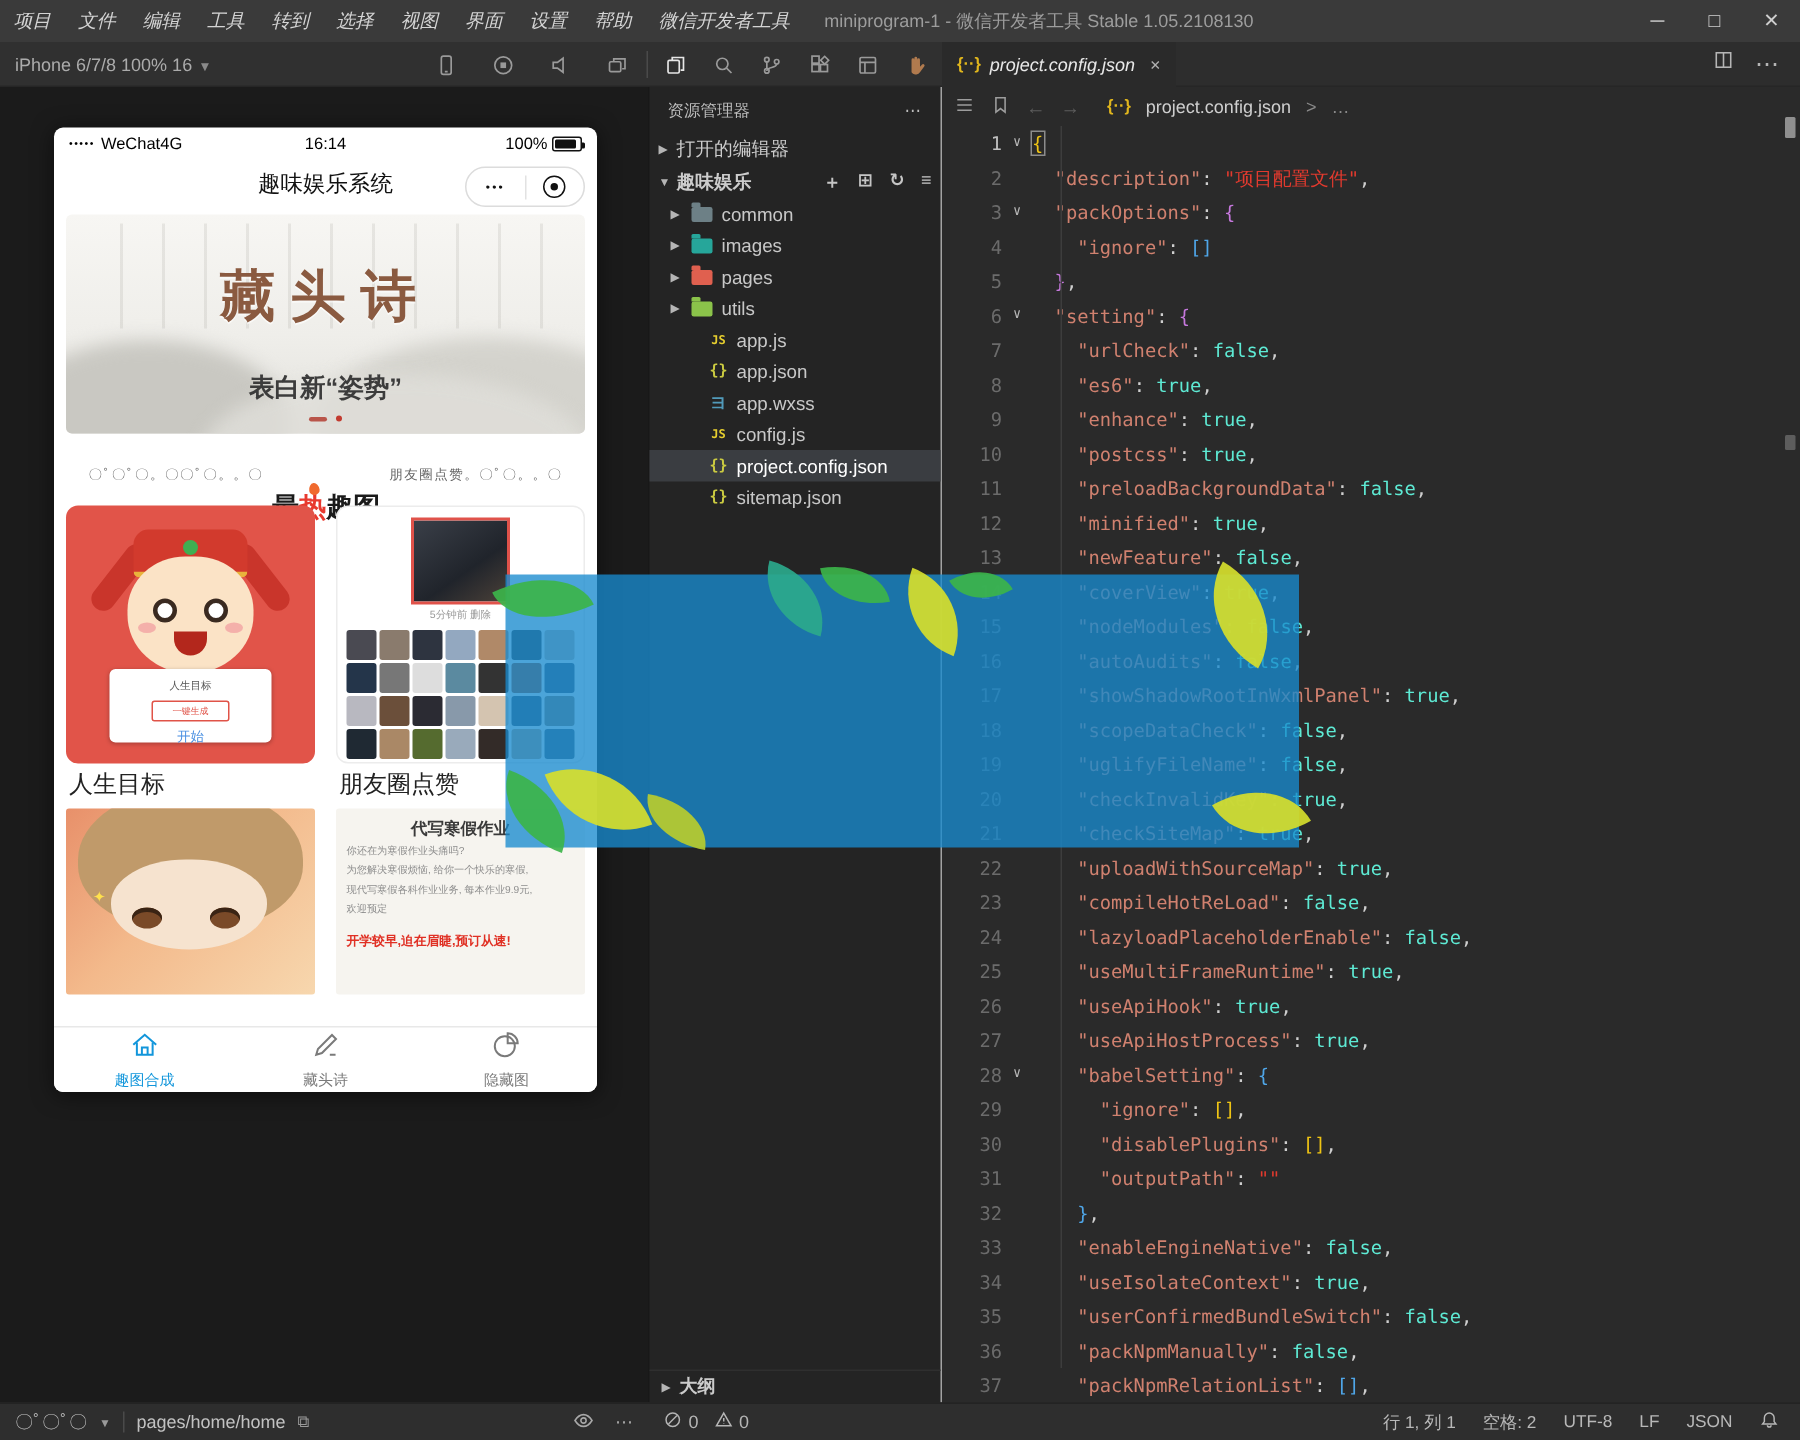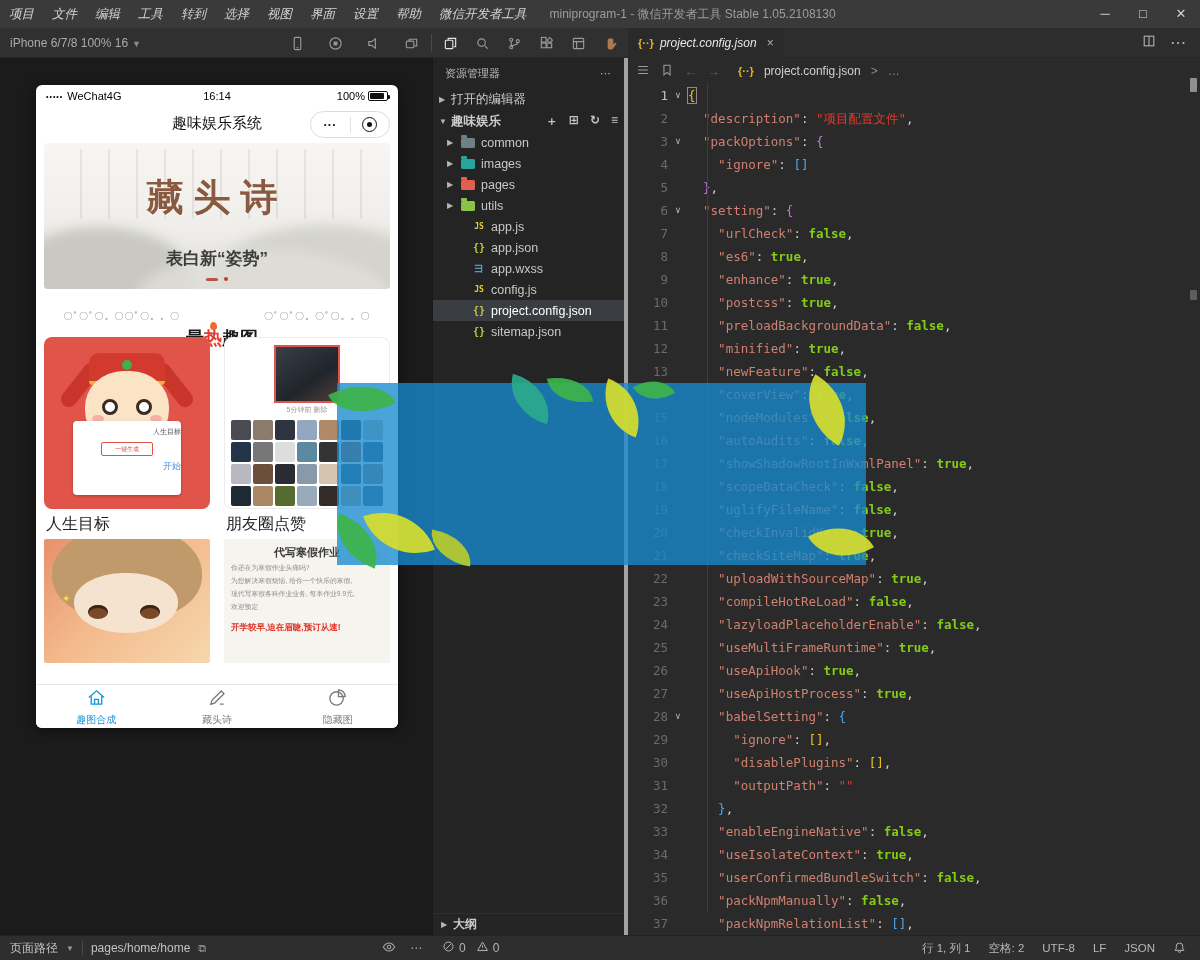--- a/index.html
+++ b/index.html
@@ -32,21 +32,21 @@
   #tab-active .braces{color:#e0b61d;font-size:11px;font-weight:bold;}
   #tab-active .tname{color:#e8e8e8;font-size:12px;font-style:italic;white-space:nowrap;}
   #tab-active .tclose{color:#b0b0b0;font-size:12px;margin-left:4px;}
   #tab-actions{margin-left:auto;display:flex;align-items:center;gap:14px;padding-right:14px;color:#b5b5b5;}
   #tab-actions svg{width:14px;height:14px;stroke:currentColor;fill:none;stroke-width:1.2;}
 
   
   #main{position:absolute;left:0;top:58px;width:1200px;height:877px;}
   #sim-panel{position:absolute;left:0;top:0;width:432px;height:100%;background:#1b1b1b;}
   #explorer{position:absolute;left:432px;top:0;width:196px;height:100%;background:#242424;
-    border-left:1px solid #181818;border-right:4px solid #a3a3a3;color:#c5c5c5;}
+    border-left:1px solid #181818;border-right:1px solid #a3a3a3;color:#c5c5c5;}
   #editor{position:absolute;left:628px;top:0;width:572px;height:100%;background:#2a2a2a;}
 
   
   #phone{position:absolute;left:36px;top:27px;width:362px;height:643px;background:#ffffff;
     border-radius:6px;overflow:hidden;box-shadow:0 2px 14px rgba(0,0,0,.55);color:#111;}
   .p-status{position:relative;height:22px;display:flex;align-items:center;padding:0 10px;font-size:11px;color:#000;}
   .p-status .dots{letter-spacing:1px;font-size:7px;margin-right:4px;}
   .p-status .ptime{position:absolute;left:0;right:0;text-align:center;}
   .p-status .pbat{margin-left:auto;display:flex;align-items:center;gap:3px;z-index:1;}
   .bat{position:relative;width:20px;height:10px;border:1px solid #111;border-radius:2px;}
@@ -100,22 +100,22 @@
     border-radius:46% 46% 50% 50%;}
   .c1 .hat{position:absolute;left:50%;top:16px;width:76px;height:32px;margin-left:-38px;background:#d23a2d;
     border-radius:10px 10px 4px 4px;border-bottom:4px solid #e9b33c;}
   .c1 .hat i{position:absolute;left:50%;top:7px;width:10px;height:10px;margin-left:-5px;background:#3faf52;border-radius:50%;}
   .c1 .eye{position:absolute;top:62px;width:16px;height:16px;border:3px solid #3a2a20;border-radius:50%;background:#fff;}
   .c1 .eL{left:58px;}.c1 .eR{right:58px;}
   .c1 .blush{position:absolute;top:78px;width:12px;height:7px;background:#f2a2a2;border-radius:50%;opacity:.8;}
   .c1 .bL{left:48px;}.c1 .bR{right:48px;}
   .c1 .mouth{position:absolute;left:50%;top:84px;width:22px;height:16px;margin-left:-11px;background:#b3271c;
     border-radius:0 0 20px 20px;}
-  .c1 .dlg{position:absolute;left:50%;bottom:14px;width:108px;height:74px;margin-left:-54px;background:#fff;
-    border-radius:4px;box-shadow:0 1px 3px rgba(0,0,0,.25);text-align:right;padding-top:6px;}
+  .c1 .dlg{position:absolute;left:50%;bottom:14px;width:108px;height:49px;margin-left:-54px;background:#fff;
+    border-radius:4px;box-shadow:0 1px 3px rgba(0,0,0,.25);text-align:center;padding-top:6px;}
   .c1 .dlg .dtitle{font-size:7px;color:#555;}
   .c1 .dlg .dbox{margin:5px auto 4px auto;width:52px;height:14px;border:1px solid #e05348;border-radius:2px;
     display:flex;align-items:center;justify-content:center;font-size:6px;color:#e05348;}
   .c1 .dlg .dstart{font-size:9px;color:#4a90e2;}
 
   
   .c2{background:#fff;border:1px solid #ececec;padding:5px 6px;}
   .c2 .photo{width:66px;height:58px;margin:2px auto 0 auto;border:2px solid #e0524a;
     background:linear-gradient(145deg,#3a3f48 0%,#20242b 60%,#4a4038 100%);}
   .c2 .cap{text-align:center;font-size:7px;color:#9a9a9a;margin-top:2px;}
@@ -172,21 +172,21 @@
   #breadcrumb .nav-arrow{color:#5c5c5c;font-size:13px;}
   #breadcrumb .bc-braces{color:#e0b61d;font-weight:700;font-size:11px;margin-left:8px;}
   #breadcrumb .bc-file{color:#cfcfcf;}
   #breadcrumb .bc-sep{color:#8a8a8a;}
   #code{position:relative;}
   .cl{display:flex;height:23px;line-height:23px;font-size:12.5px;}
   .cl .lno{width:40px;text-align:right;color:#6b6b6b;flex:none;}
   .cl.cur .lno{color:#c0c0c0;}
   .cl .fold{width:20px;text-align:center;color:#b8b8b8;font-size:9px;flex:none;}
   .cl .ctext{white-space:pre;flex:1;}
-  .tk-w{color:#cfcfcf;} .tk-k{color:#d0816f;} .tk-s{color:#e23a2e;} .tk-b{color:#84cc16;font-weight:bold;}
+  .tk-w{color:#cfcfcf;} .tk-k{color:#d0816f;} .tk-s{color:#e23a2e;} .tk-b{color:#5eead4;}
   .tk-y{color:#efc414;} .tk-m{color:#c678dd;} .tk-u{color:#4fa6e8;}
   .boxed{outline:1px solid #8c8c8c;}
   #indent-guide{position:absolute;left:79px;top:26px;width:1px;background:#3d3d3d;}
   .ruler-mark{position:absolute;right:3px;width:7px;background:#8f8f8f;border-radius:1px;}
 
   
   #statusbar{position:absolute;left:0;top:935px;width:1200px;height:25px;background:#2e2e2e;
     border-top:1px solid #232323;display:flex;align-items:center;color:#c2c2c2;font-size:12px;}
   #sb-left{width:432px;display:flex;align-items:center;padding:0 10px;gap:8px;}
   #sb-left .caret{font-size:8px;color:#9a9a9a;}
@@ -348,21 +348,21 @@
         <div class="b-sub"><span class="swoosh"></span><span>表白新“姿势”</span></div>
         <div class="b-pager">
             <span class="dash"></span>
             <span class="pdot"></span>
           </div>
       </div>
 
       <div class="p-section">
         <span class="clouds">〇ﾟ〇ﾟ〇。〇〇ﾟ〇。。〇</span>
         <span class="sec-title"><span>最</span><span class="hot">热</span><span>趣图</span></span>
-        <span class="clouds">〇ﾟ〇ﾟ〇。〇ﾟ〇。。〇</span>
+        <span class="clouds">朋友圈点赞。〇ﾟ〇。。〇</span>
       </div>
 
       <div class="p-grid">
         <div>
           <div class="gcard c1">
             <span class="ribL"></span>
               <span class="ribR"></span>
             <span class="hat">
                 <i></i>
               </span>
@@ -753,21 +753,21 @@
         </div>
       </div>
     <div id="indent-guide" style="height: 828px;"></div>
     <div class="ruler-mark" style="top:20px;height:14px;"></div>
     <div class="ruler-mark" style="top:232px;height:10px;opacity:.5"></div>
   </div>
 </div>
 
 <div id="statusbar">
   <div id="sb-left">
-    <span>页面路径</span>
+    <span>〇ﾟ〇ﾟ〇</span>
     <span class="caret">▼</span>
     <span class="vdiv"></span>
     <span>pages/home/home</span>
     <span class="copyic">⧉</span>
     <span class="right-ic">
       <span><svg viewBox="0 0 16 16">
             <path d="M1.5 8 C3.5 4.8 6 3.5 8 3.5 s4.5 1.3 6.5 4.5 C12.5 11.2 10 12.5 8 12.5 S3.5 11.2 1.5 8 Z"></path>
             <circle cx="8" cy="8" r="2"></circle>
           </svg></span>
       <span>⋯</span>

